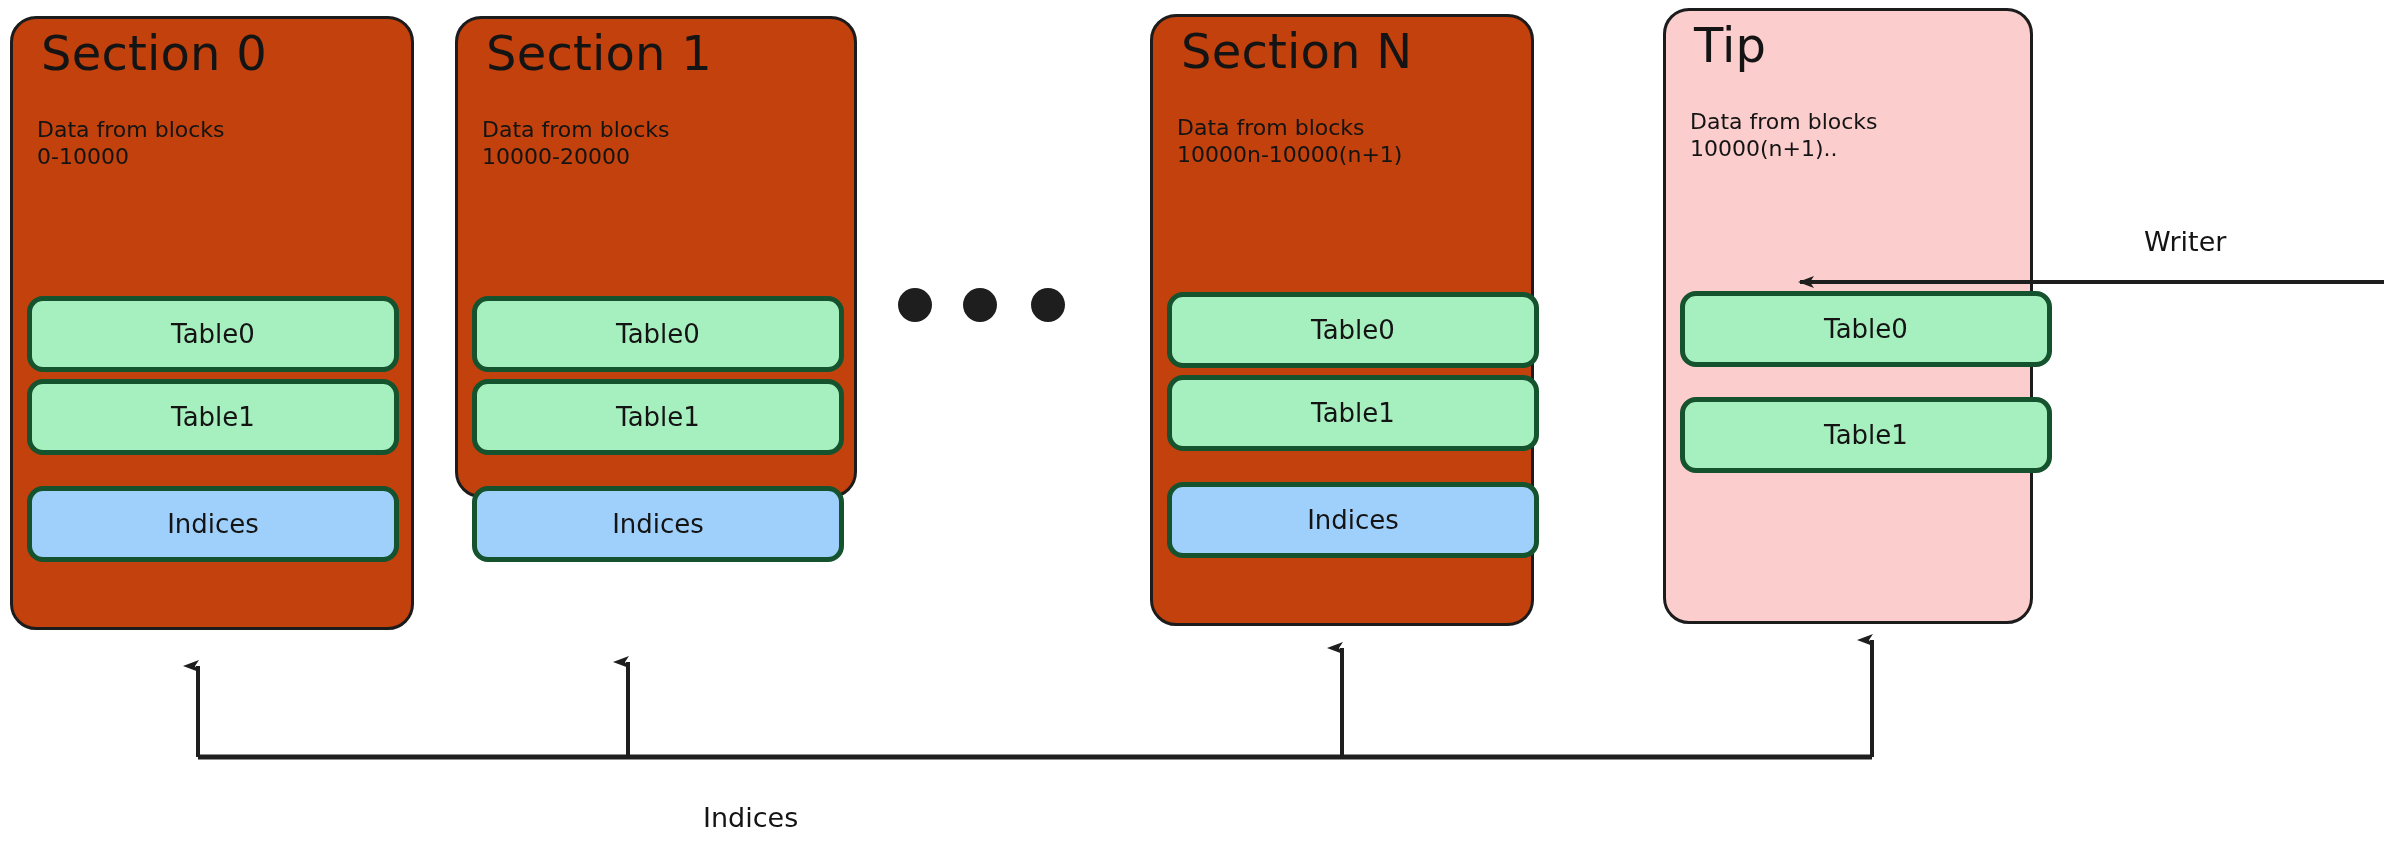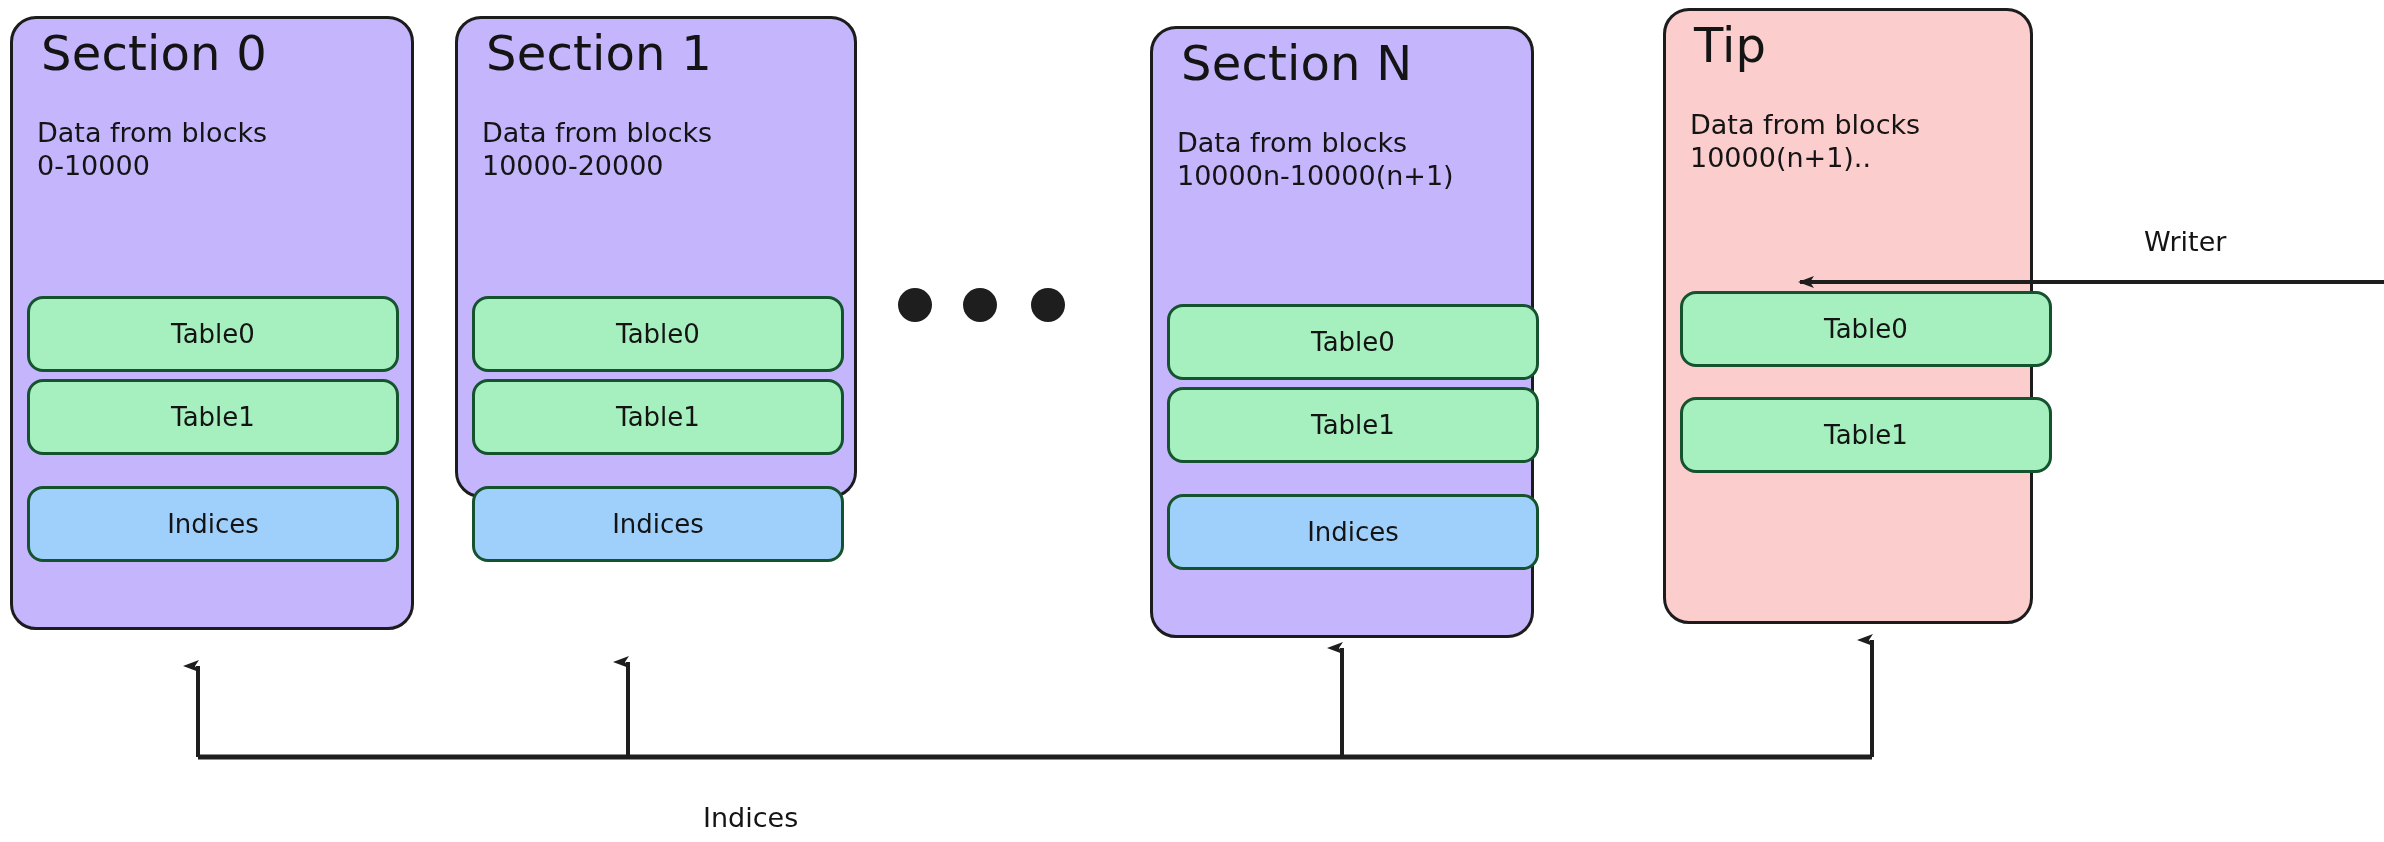--- a/index.html
+++ b/index.html
@@ -19,50 +19,50 @@
   }
 
   
   .card {
     position: absolute;
     box-sizing: border-box;
     border: 3px solid #1c1c1c;
     border-radius: 26px;
   }
   .card.section {
-    background: #c4b5fd;
+    background: #c2410c;
   }
   .card.tip {
     background: #fbcdcd;
   }
   .card-title {
     position: absolute;
     left: 28px;
     top: 8px;
     font-size: 48px;
     line-height: 1.1;
     color: #141414;
     white-space: nowrap;
     letter-spacing: 0.2px;
   }
   .card-desc {
     position: absolute;
     left: 24px;
     top: 98px;
-    font-size: 27px;
+    font-size: 22px;
     line-height: 1.22;
     color: #141414;
     white-space: pre-line;
   }
 
   
   .inner {
     position: absolute;
     box-sizing: border-box;
-    border: 3px solid #14532d;
+    border: 5px solid #14532d;
     border-radius: 16px;
     display: flex;
     align-items: center;
     justify-content: center;
     font-size: 26px;
     color: #141414;
   }
   .inner.table  { background: #a6efbe; }
   .inner.indices{ background: #9fd0fb; margin-top: 24px; }
 
@@ -125,21 +125,21 @@
       <span>Indices</span>
     </div>
   </div>
 
   <div>
     <div class="dot" style="left:898px; top:288px;"></div>
     <div class="dot" style="left:963px; top:288px;"></div>
     <div class="dot" style="left:1031px; top:288px;"></div>
   </div>
 
-  <div class="card section" style="left:1150px; top:26px; width:384px; height:612px;">
+  <div class="card section" style="left:1150px; top:14px; width:384px; height:612px;">
     <div class="card-title">Section N</div>
     <div class="card-desc">Data from blocks
 10000n-10000(n+1)</div>
     <div class="inner table" style="left:14px; top:275px; width:372px; height:76px;">
       <span>Table0</span>
     </div>
     <div class="inner table" style="left:14px; top:358px; width:372px; height:76px;">
       <span>Table1</span>
     </div>
     <div class="inner indices" style="left:14px; top:441px; width:372px; height:76px;">

